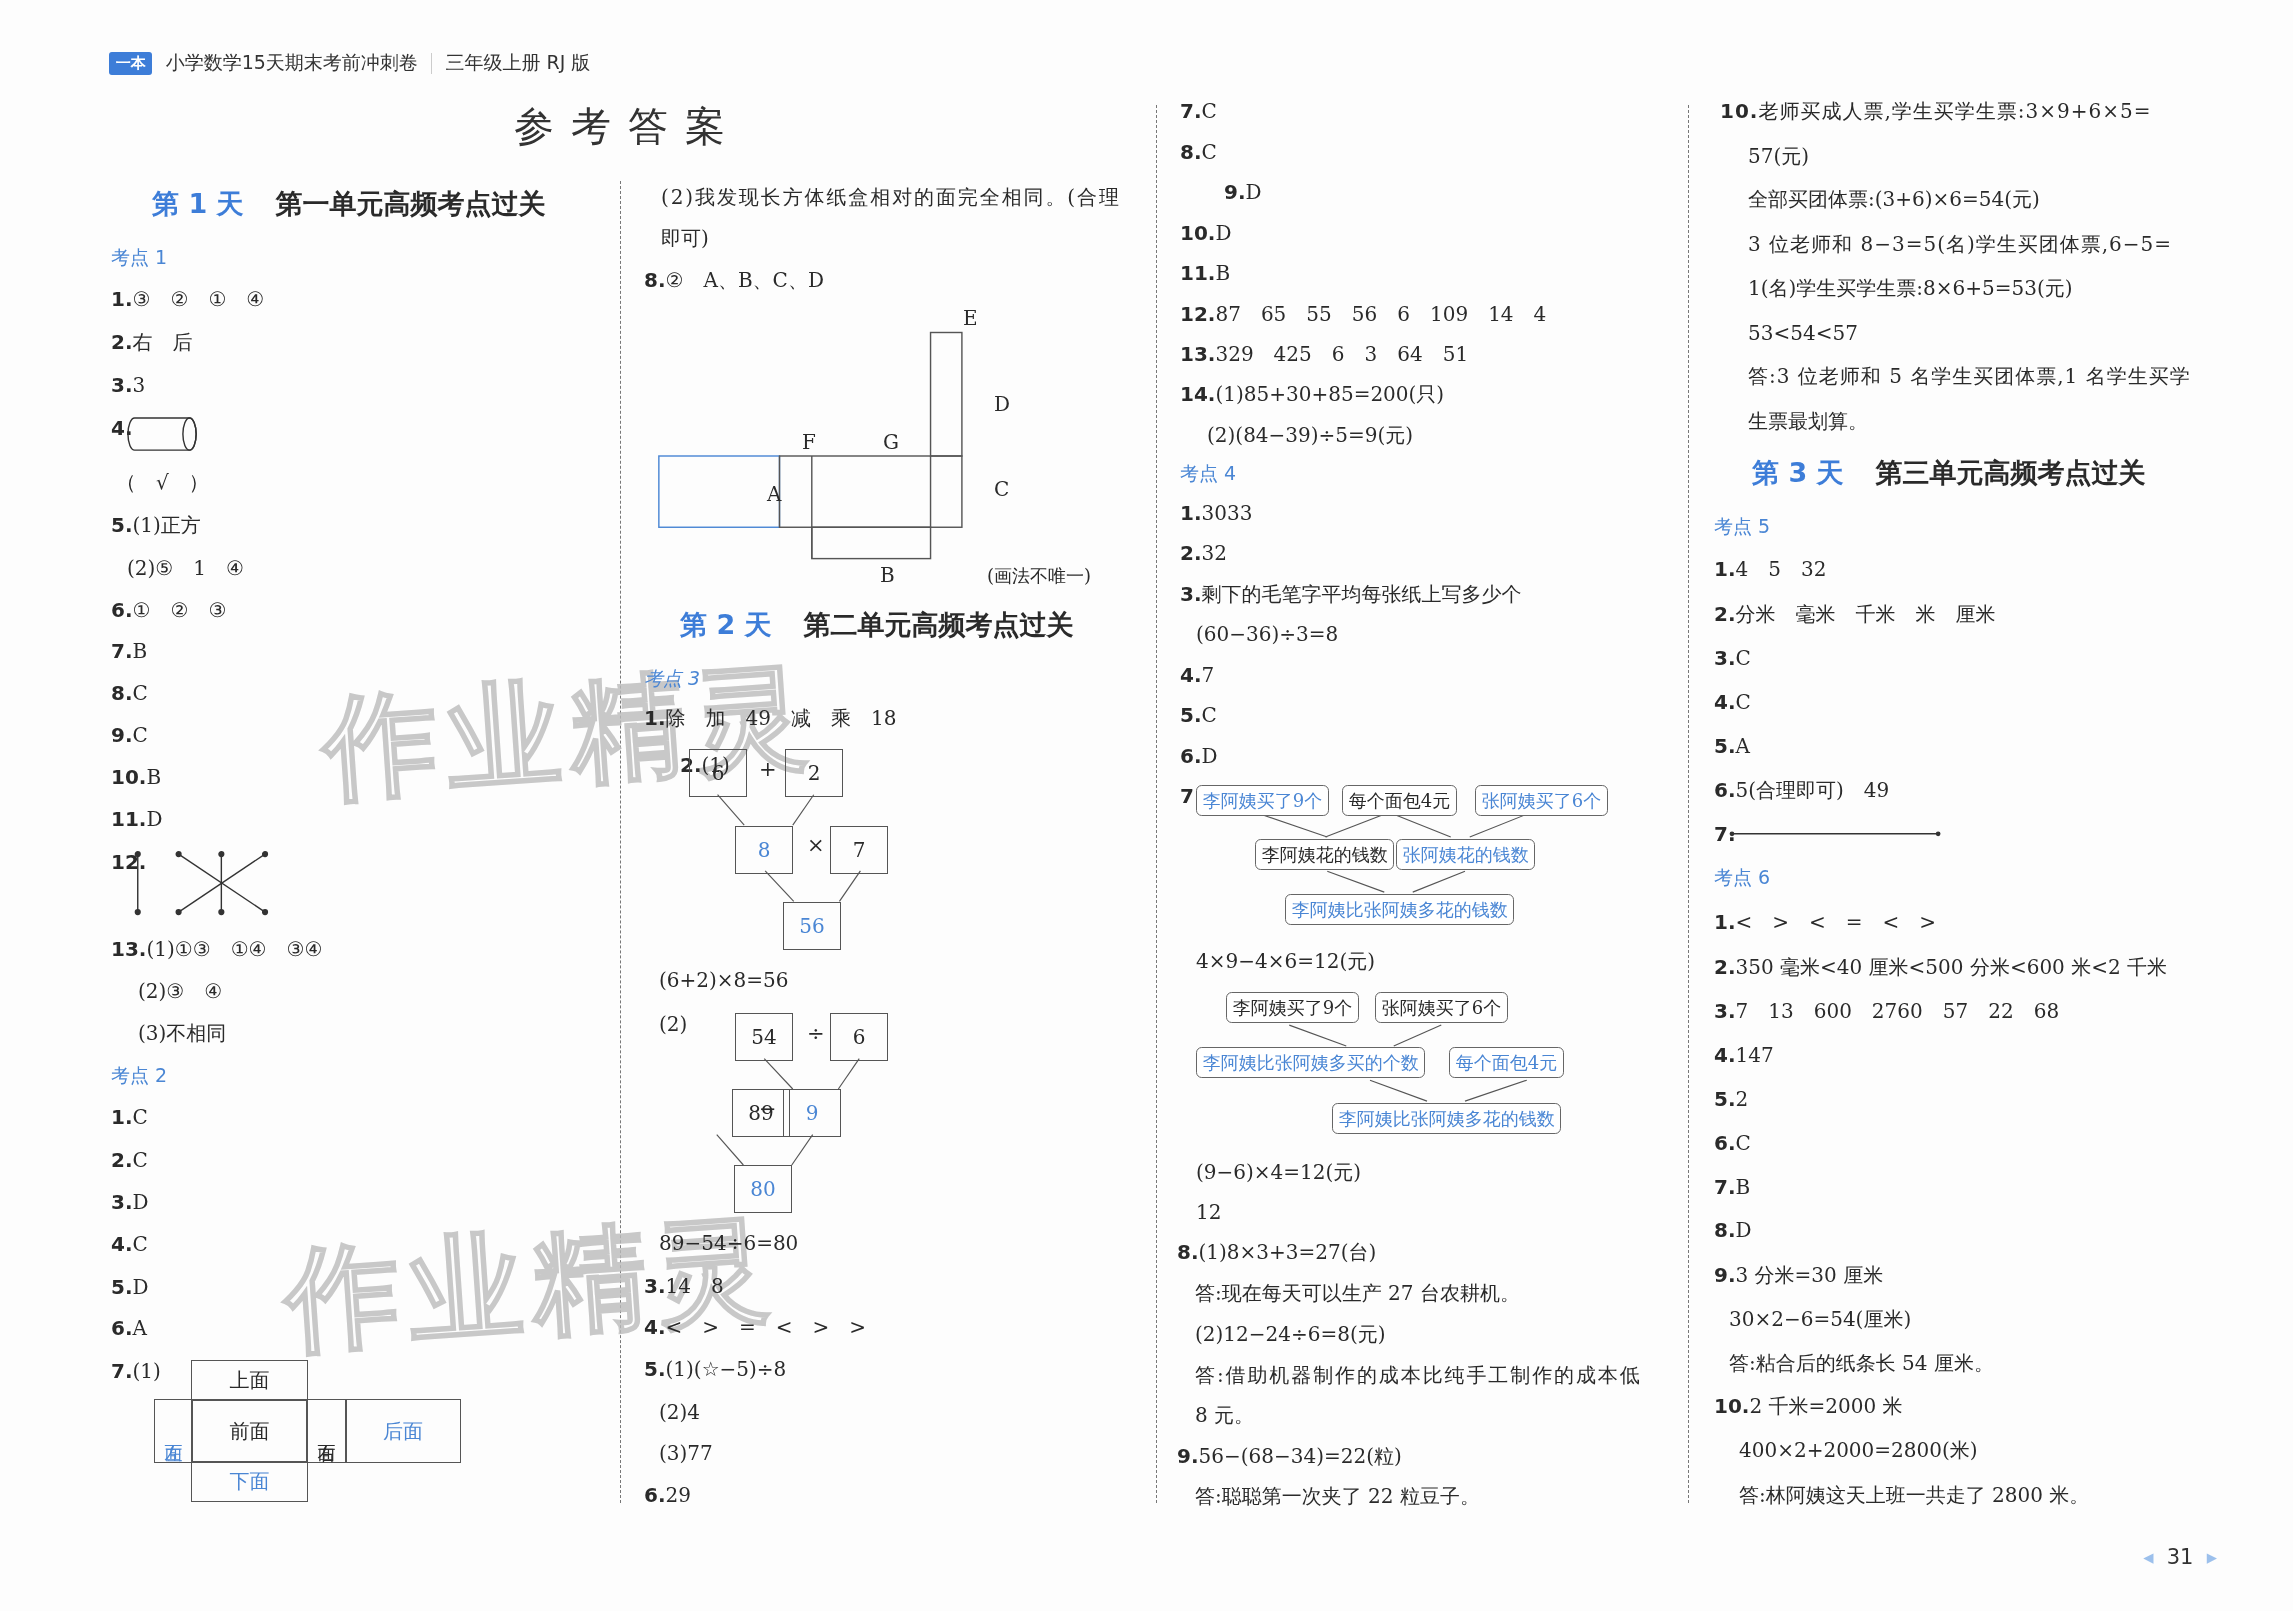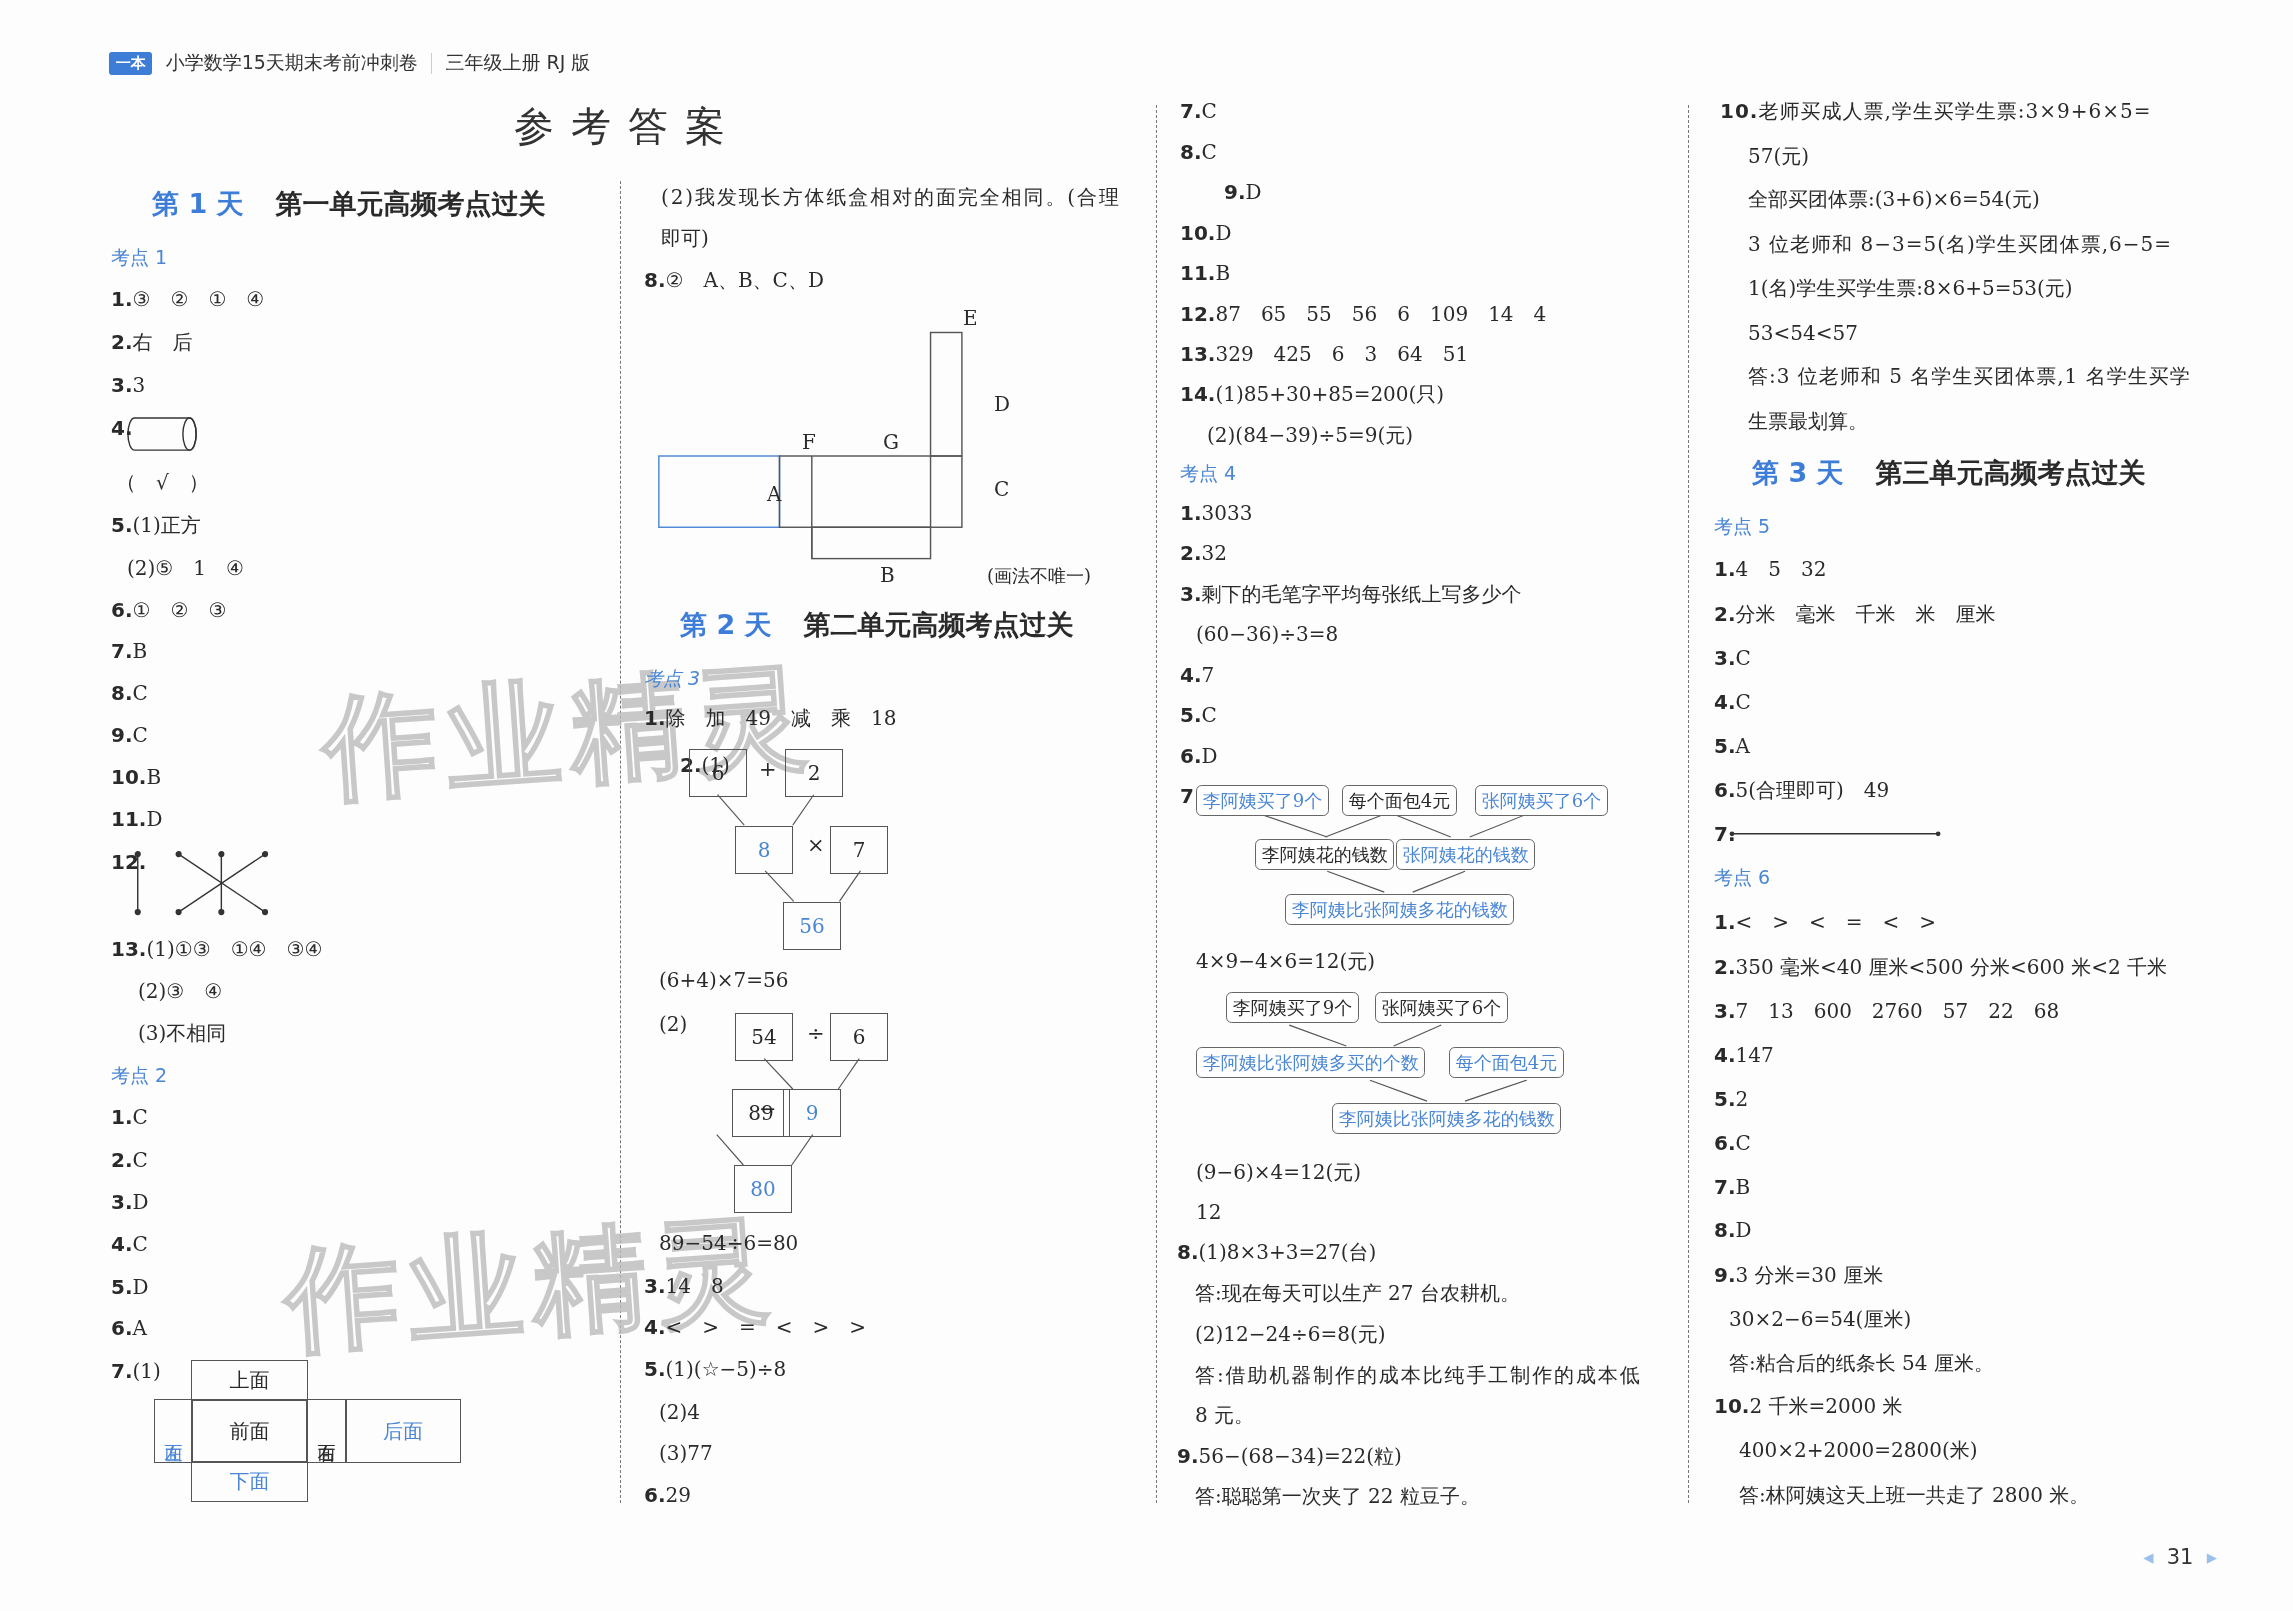--- a/index.html
+++ b/index.html
@@ -141,21 +141,21 @@
       <line x1="180" y1="128" x2="158" y2="160"></line>
   </g>
 </svg>
 <div class="bx" style="left:689px;top:749px;width:56px;height:46px;">6</div>
 <div class="abs" style="left:759px;top:757px;font-size:21px;">+</div>
 <div class="bx" style="left:785px;top:749px;width:56px;height:46px;">2</div>
 <div class="bx blue" style="left:735px;top:826px;width:56px;height:46px;">8</div>
 <div class="abs" style="left:807px;top:833px;font-size:21px;">×</div>
 <div class="bx" style="left:830px;top:826px;width:56px;height:46px;">7</div>
 <div class="bx blue" style="left:783px;top:902px;width:56px;height:46px;">56</div>
-<div class="abs ln" style="left:659px;top:966px;">(6+4)×7=56</div>
+<div class="abs ln" style="left:659px;top:966px;">(6+2)×8=56</div>
 
 <div class="abs ln" style="left:659px;top:1010px;">(2)</div>
 
 <svg style="left:688px;top:1013px;" width="219" height="209" viewBox="0 0 230 220">
   <g stroke="#555" stroke-width="1.2">
     <line x1="80" y1="48" x2="110" y2="80"></line>
       <line x1="180" y1="48" x2="158" y2="80"></line>
     <line x1="30" y1="128" x2="58" y2="160"></line>
       <line x1="131" y1="128" x2="109" y2="160"></line>
   </g>

